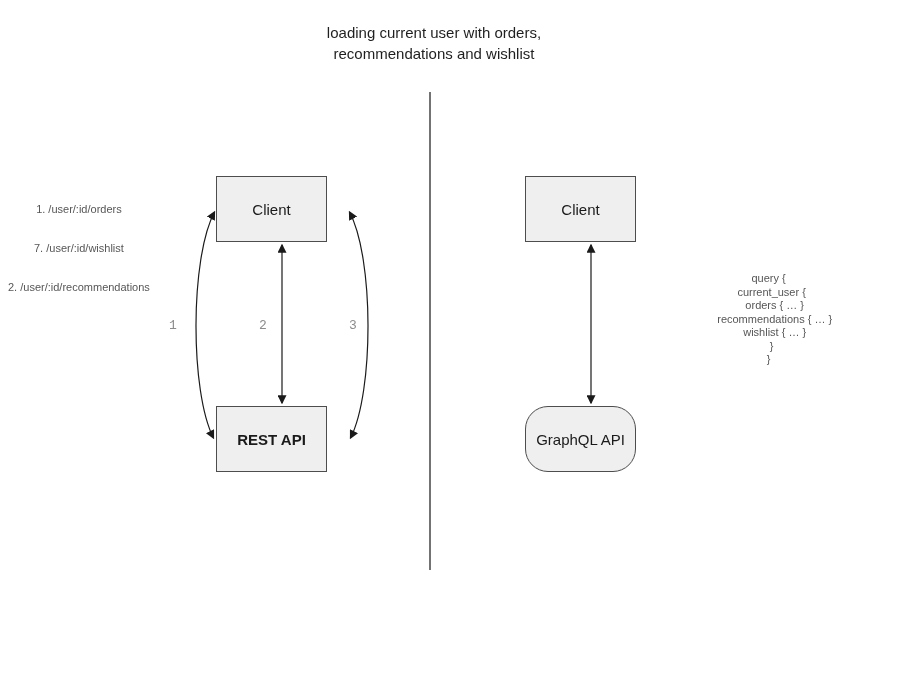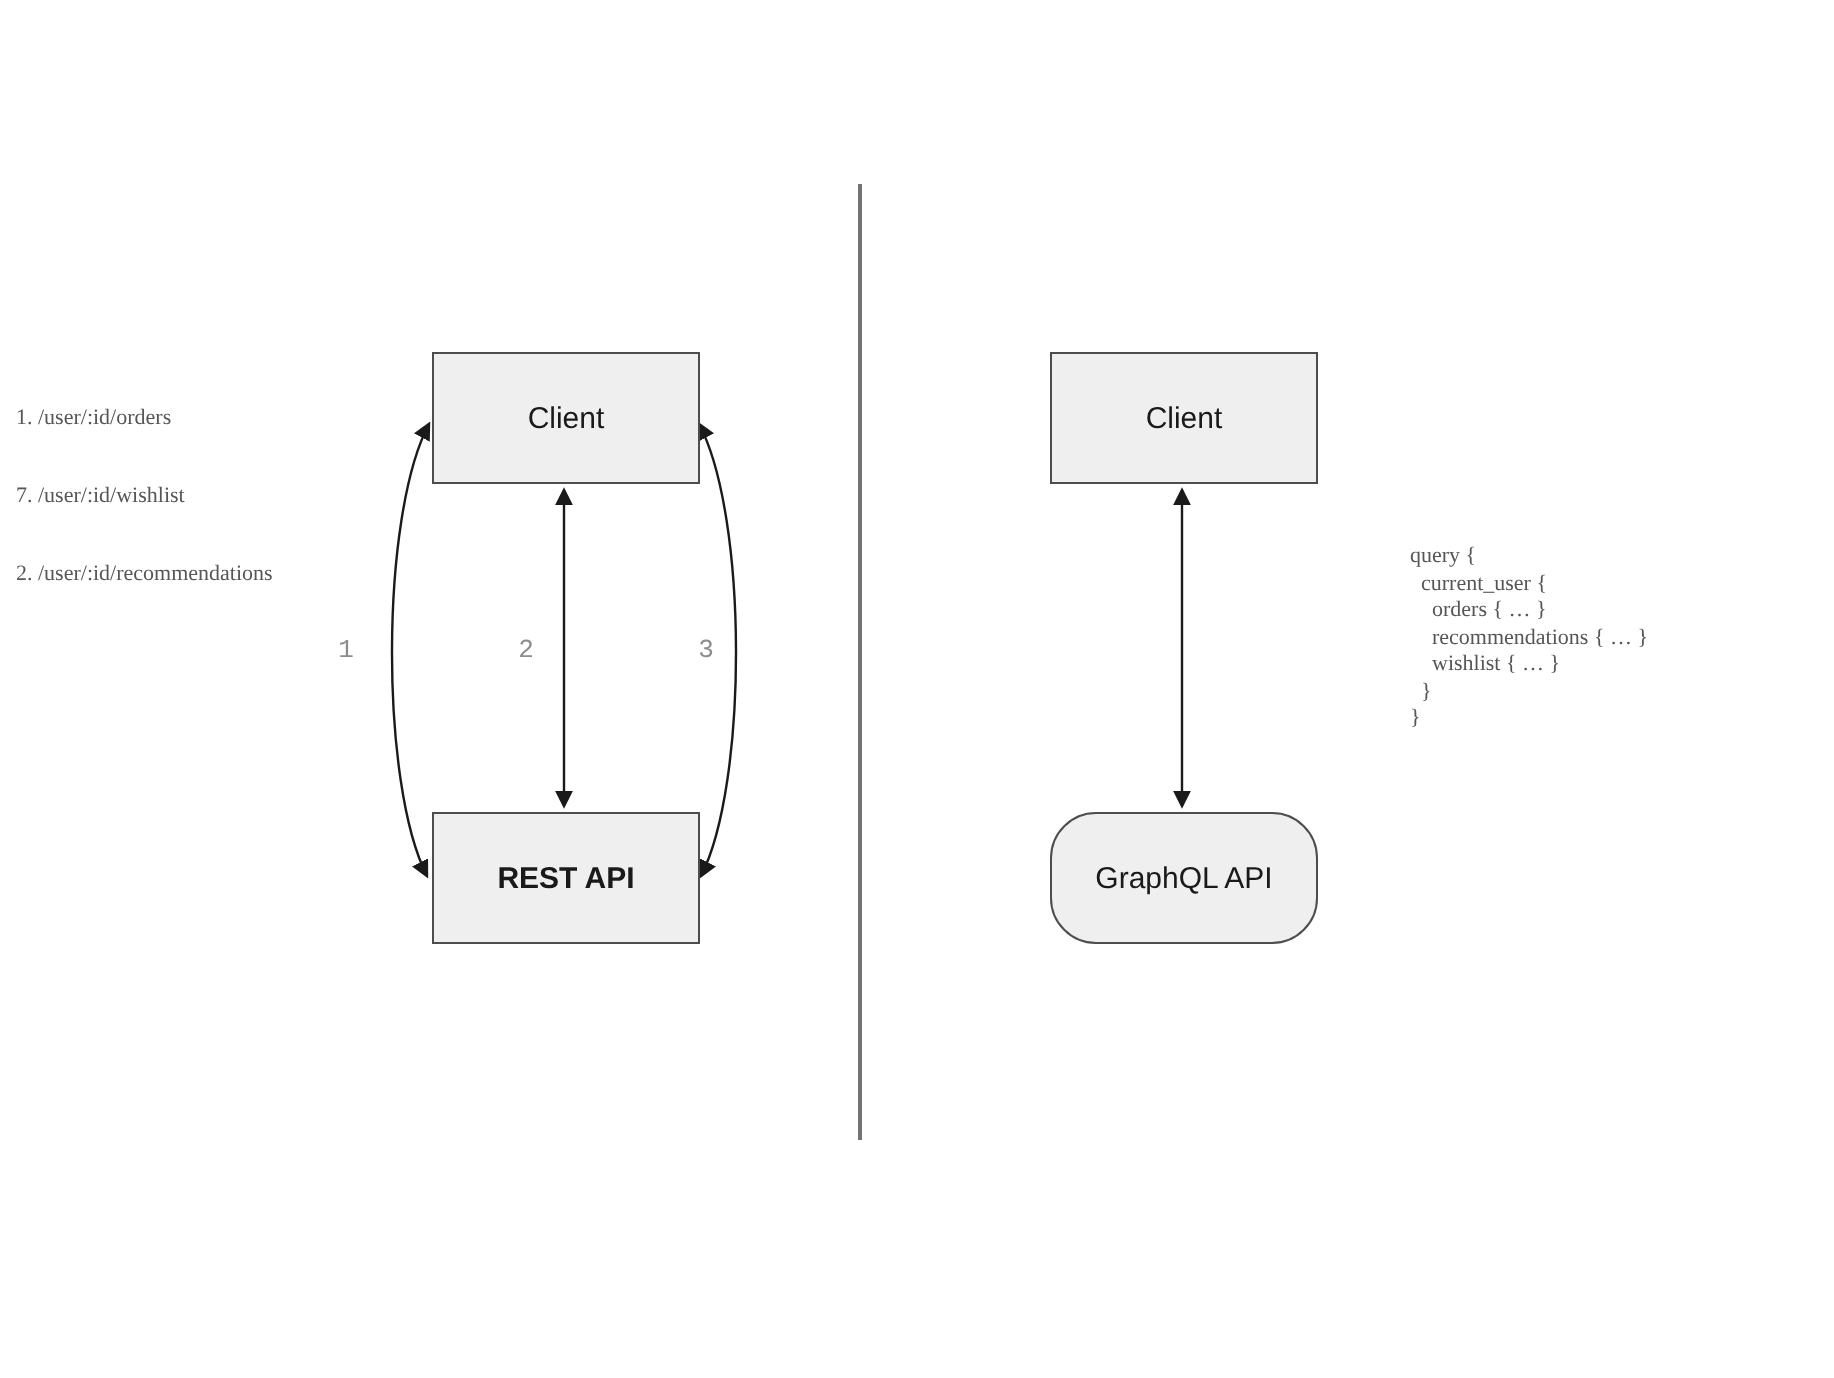--- a/index.html
+++ b/index.html
@@ -19,38 +19,39 @@
     transform: translateX(-50%);
     width: 420px;
     text-align: center;
     font-size: 15px;
     line-height: 1.42;
     color: #1f1f1f;
     white-space: pre-line;
   }
   .node {
     position: absolute;
-    width: 134px;
+    width: 111px;
     height: 66px;
     background: #efefef;
     border: 1.5px solid #4d4d4d;
     display: flex;
     align-items: center;
     justify-content: center;
     font-size: 15px;
     color: #1a1a1a;
   }
   #client-left  { left: 216px; top: 176px; }
   #rest-api     { left: 216px; top: 406px; font-weight: bold; }
   #client-right { left: 525px; top: 176px; }
   #graphql-api  { left: 525px; top: 406px; border-radius: 23px; }
 
   .mono {
-    font-family: Liberation Serif, serif;
+    font-family: Liberation Sans, sans-serif;
     color: #565656;
+    text-align: center;
   }
   .endpoint-list {
     position: absolute;
     left: 8px;
     top: 177px;
     font-size: 11px;
     line-height: 13px;
     white-space: pre;
   }
   .query-code {
@@ -91,20 +92,22 @@
     fill: none;
     stroke: #1a1a1a;
     stroke-width: 1.2;
   }
 </style>
 </head>
 <body>
 
 <div id="canvas">
 
+  <div class="title">loading current user with orders,
+recommendations and wishlist</div>
 
   <div class="endpoint-list mono">
     <div>1. /user/:id/orders</div>
     <div>7. /user/:id/wishlist</div>
     <div>2. /user/:id/recommendations</div>
   </div>
 
   <svg class="arrows" viewBox="0 0 917 689">
     <defs>
       <marker id="arrowhead" viewBox="0 0 10 10" refX="8.5" refY="5" markerWidth="7.5" markerHeight="7.5" orient="auto-start-reverse">

